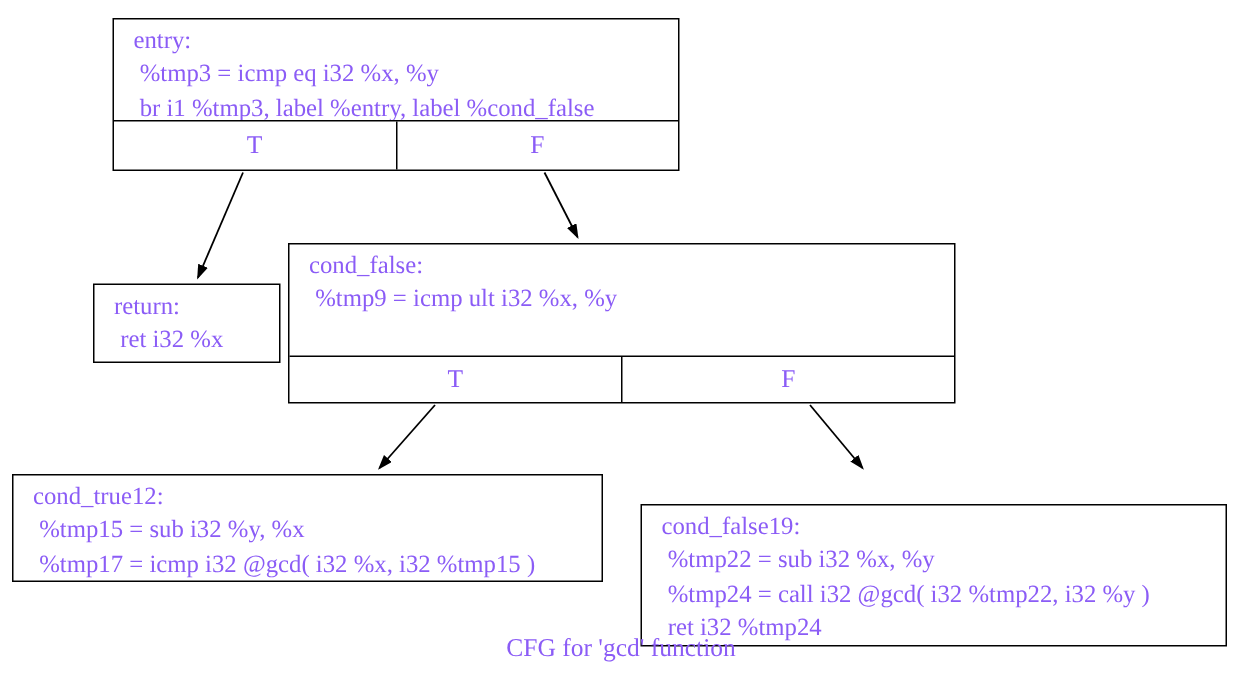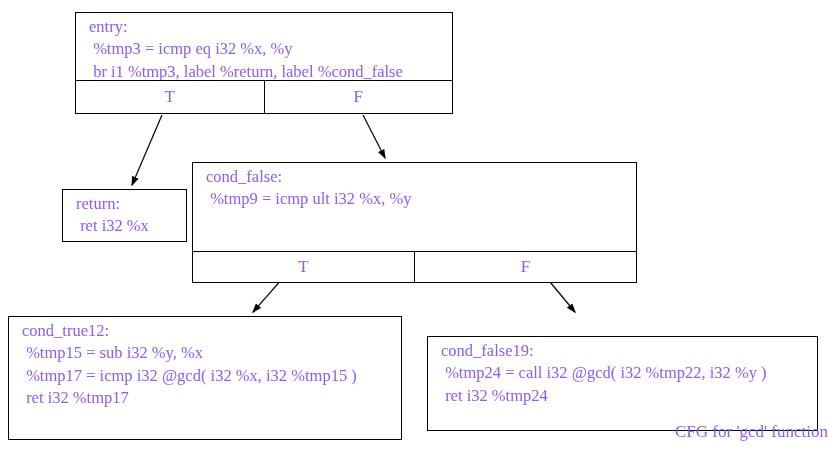--- a/index.html
+++ b/index.html
@@ -39,41 +39,41 @@
     flex: 1 1 50%;
     display: flex;
     align-items: center;
     justify-content: center;
     font-size: 17px;
   }
   .tf-cell.true-cell { border-right: 1px solid #000000; }
   #node-entry        { left: 75px;  top: 12px;  width: 378px; height: 102px; }
   #node-entry .tf-row { height: 32px; }
   #node-return       { left: 62px;  top: 189px; width: 125px; height: 53px; }
-  #node-cond-false   { left: 192px; top: 162px; width: 445px; height: 121px; }
+  #node-cond-false   { left: 192px; top: 162px; width: 445px; height: 107px; }
   #node-cond-false .tf-row { height: 30px; }
-  #node-cond-true12  { left: 8px;   top: 316px; width: 394px; height: 124px; }
+  #node-cond-true12  { left: 8px;   top: 316px; width: 394px; height: 72px; }
   #node-cond-false19 { left: 427px; top: 336px; width: 391px; height: 95px; }
   #edges-layer {
     position: absolute;
     left: 0; top: 0;
     width: 828px; height: 452px;
     pointer-events: none;
   }
   .edge-line {
     stroke: #000000;
     stroke-width: 1.2;
     fill: none;
   }
   .caption {
     position: absolute;
     left: 0;
     top: 422px;
     width: 828px;
-    text-align: right;
+    text-align: center;
     font-size: 17px;
   }
 </style>
 </head>
 <body>
 
 <div id="canvas">
 
   <svg id="edges-layer" width="828" height="452" viewBox="0 0 828 452" xmlns="http://www.w3.org/2000/svg">
     <defs>
@@ -84,21 +84,21 @@
     <line class="edge-line" x1="162" y1="115" x2="132" y2="185" marker-end="url(#arrowhead)"></line>
     <line class="edge-line" x1="363" y1="115" x2="385" y2="158" marker-end="url(#arrowhead)"></line>
     <line class="edge-line" x1="290" y1="270" x2="253" y2="312" marker-end="url(#arrowhead)"></line>
     <line class="edge-line" x1="540" y1="270" x2="575" y2="312" marker-end="url(#arrowhead)"></line>
   </svg>
 
   <div class="node" id="node-entry">
     <div class="node-body">
       <div class="code-line">entry:</div>
       <div class="code-line"> %tmp3 = icmp eq i32 %x, %y</div>
-      <div class="code-line"> br i1 %tmp3, label %return, label %cond_false</div>
+      <div class="code-line"> br i1 %tmp3, label %entry, label %cond_false</div>
     </div>
     <div class="tf-row">
       <div class="tf-cell true-cell">T</div>
       <div class="tf-cell">F</div>
     </div>
   </div>
 
   <div class="node" id="node-return">
     <div class="node-body">
       <div class="code-line">return:</div>
@@ -122,20 +122,21 @@
       <div class="code-line">cond_true12:</div>
       <div class="code-line"> %tmp15 = sub i32 %y, %x</div>
       <div class="code-line"> %tmp17 = icmp i32 @gcd( i32 %x, i32 %tmp15 )</div>
       <div class="code-line"> ret i32 %tmp17</div>
     </div>
   </div>
 
   <div class="node" id="node-cond-false19">
     <div class="node-body">
       <div class="code-line">cond_false19:</div>
+      <div class="code-line"> %tmp22 = sub i32 %x, %y</div>
       <div class="code-line"> %tmp24 = call i32 @gcd( i32 %tmp22, i32 %y )</div>
       <div class="code-line"> ret i32 %tmp24</div>
     </div>
   </div>
 
   <div class="caption">CFG for 'gcd' function</div>
 
 </div>
 
 </body></html>

